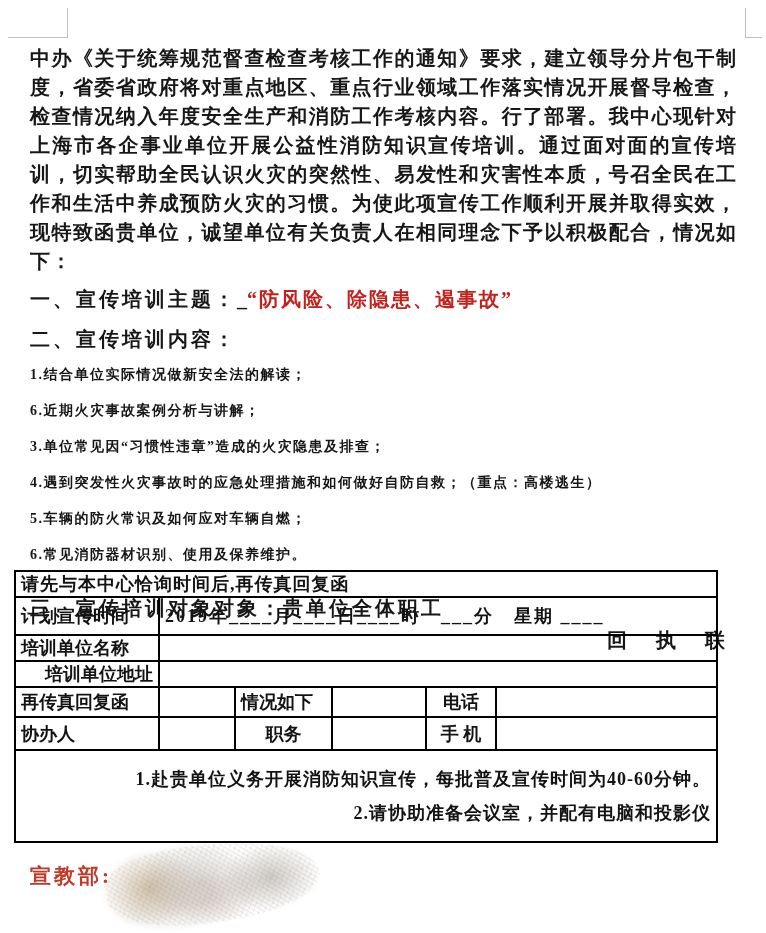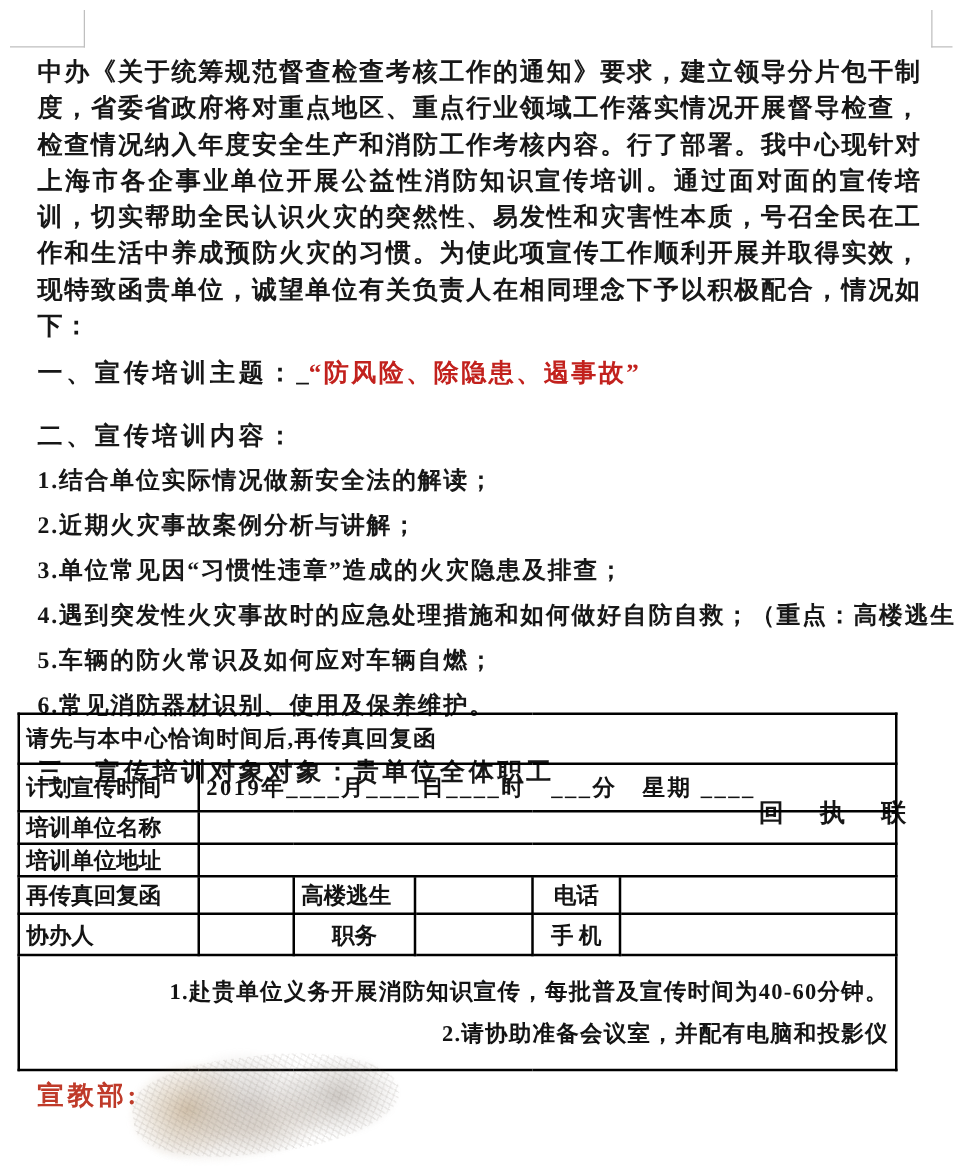--- a/index.html
+++ b/index.html
@@ -13,40 +13,40 @@
     border-right:1px solid #bfbfbf;border-bottom:1px solid #bfbfbf;}
   .mark-tr{position:absolute;left:745px;top:8px;width:16px;height:29px;
     border-left:1px solid #bfbfbf;border-bottom:1px solid #bfbfbf;}
 
   .content{position:absolute;left:30px;top:44px;width:707px;}
 
   .intro{font-size:20px;line-height:29px;letter-spacing:1px;text-align:justify;}
 
   .sec{font-size:20px;line-height:30px;letter-spacing:3px;white-space:nowrap;}
   .sec1{margin-top:8px;}
-  .sec2{margin-top:20px;}
+  .sec2{margin-top:10px;}
   .sec3{margin-top:23px;}
   .theme-underscore{color:#171717;letter-spacing:0;}
   .theme-red{color:#c2211d;letter-spacing:2px;}
 
-  .item{font-size:19px;line-height:30px;letter-spacing:1.5px;margin-top:6px;white-space:nowrap;}
+  .item{font-size:14px;line-height:30px;letter-spacing:1.5px;margin-top:6px;white-space:nowrap;}
 
   .slip-title{margin-top:4px;text-align:right;font-size:20px;letter-spacing:12px;}
 
   .reply-table{
     position:absolute;left:14px;top:570px;width:704px;
     border-collapse:collapse;table-layout:fixed;
     font-family:"Liberation Serif","DejaVu Serif",serif;font-weight:bold;color:#131313;
   }
   .reply-table td{border:2px solid #000;vertical-align:middle;padding:0 5px;font-size:18px;overflow:hidden;}
-  .r-notice{height:40px;}
+  .r-notice{height:26px;}
   .r-notice td{letter-spacing:1px;}
   .r-time{height:38px;}
   .r-name{height:24px;}
-  .r-addr{height:14px;}
+  .r-addr{height:14px;text-align:right;}
   .r-count{height:30px;}
   .r-helper{height:33px;}
   .r-notes{height:92px;}
   .td-center{text-align:center;margin-left:20px;}
   .time-value{letter-spacing:2px;padding-left:14px;}
   .notes-cell{vertical-align:top;padding-top:10px;}
   .note-line{font-size:18px;line-height:34px;letter-spacing:1px;white-space:nowrap;text-align:right;}
 
   .footer-dept{position:absolute;left:30px;top:862px;font-size:21px;letter-spacing:3px;color:#bf3a29;}
 
@@ -78,21 +78,21 @@
 
     <div class="intro">中办《关于统筹规范督查检查考核工作的通知》要求，建立领导分片包干制度，省委省政府将对重点地区、重点行业领域工作落实情况开展督导检查，检查情况纳入年度安全生产和消防工作考核内容。行了部署。我中心现针对上海市各企事业单位开展公益性消防知识宣传培训。通过面对面的宣传培训，切实帮助全民认识火灾的突然性、易发性和灾害性本质，号召全民在工作和生活中养成预防火灾的习惯。为使此项宣传工作顺利开展并取得实效，现特致函贵单位，诚望单位有关负责人在相同理念下予以积极配合，情况如下：</div>
 
     <div class="sec sec1">
       <span>一、宣传培训主题：</span><span class="theme-underscore">_</span><span class="theme-red">“防风险、除隐患、遏事故”</span>
     </div>
 
     <div class="sec sec2">二、宣传培训内容：</div>
 
     <div class="item">1.结合单位实际情况做新安全法的解读；</div>
-    <div class="item">2.近期火灾事故案例分析与讲解；</div>
+    <div class="item">6.近期火灾事故案例分析与讲解；</div>
     <div class="item">3.单位常见因“习惯性违章”造成的火灾隐患及排查；</div>
     <div class="item">4.遇到突发性火灾事故时的应急处理措施和如何做好自防自救；（重点：高楼逃生）</div>
     <div class="item">5.车辆的防火常识及如何应对车辆自燃；</div>
     <div class="item">6.常见消防器材识别、使用及保养维护。</div>
 
     <div class="sec sec3">
       <span>三、宣传培训对象对象：</span><span>贵单位全体职工</span>
     </div>
 
     <div class="slip-title">回  执  联</div>
@@ -119,21 +119,21 @@
       <td>培训单位名称</td>
       <td colspan="5"></td>
     </tr>
     <tr class="r-addr">
       <td>培训单位地址</td>
       <td colspan="5"></td>
     </tr>
     <tr class="r-count">
       <td>再传真回复函</td>
       <td></td>
-      <td>高楼逃生</td>
+      <td>情况如下</td>
       <td></td>
       <td class="td-center">电话</td>
       <td></td>
     </tr>
     <tr class="r-helper">
       <td>协办人</td>
       <td></td>
       <td class="td-center">职务</td>
       <td></td>
       <td class="td-center">手 机</td>

